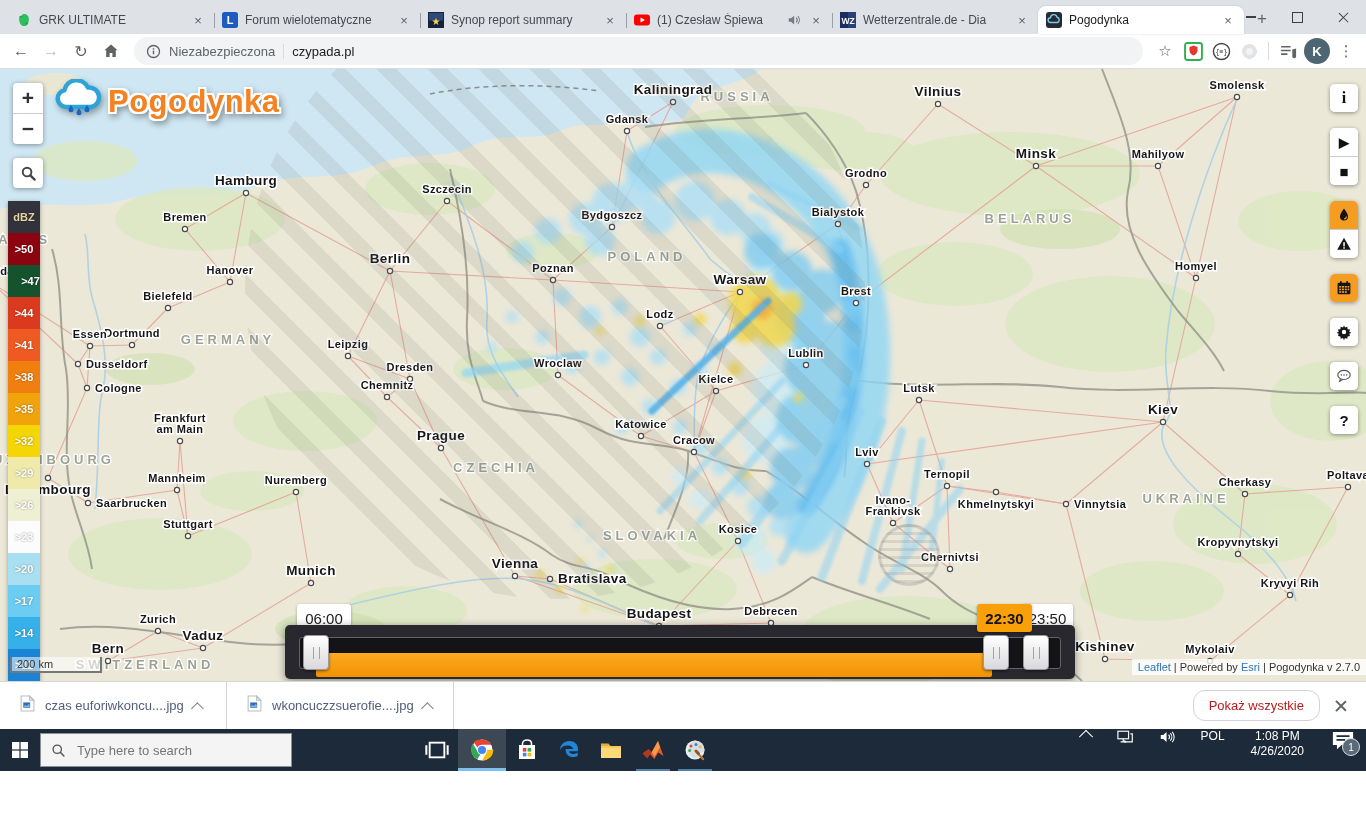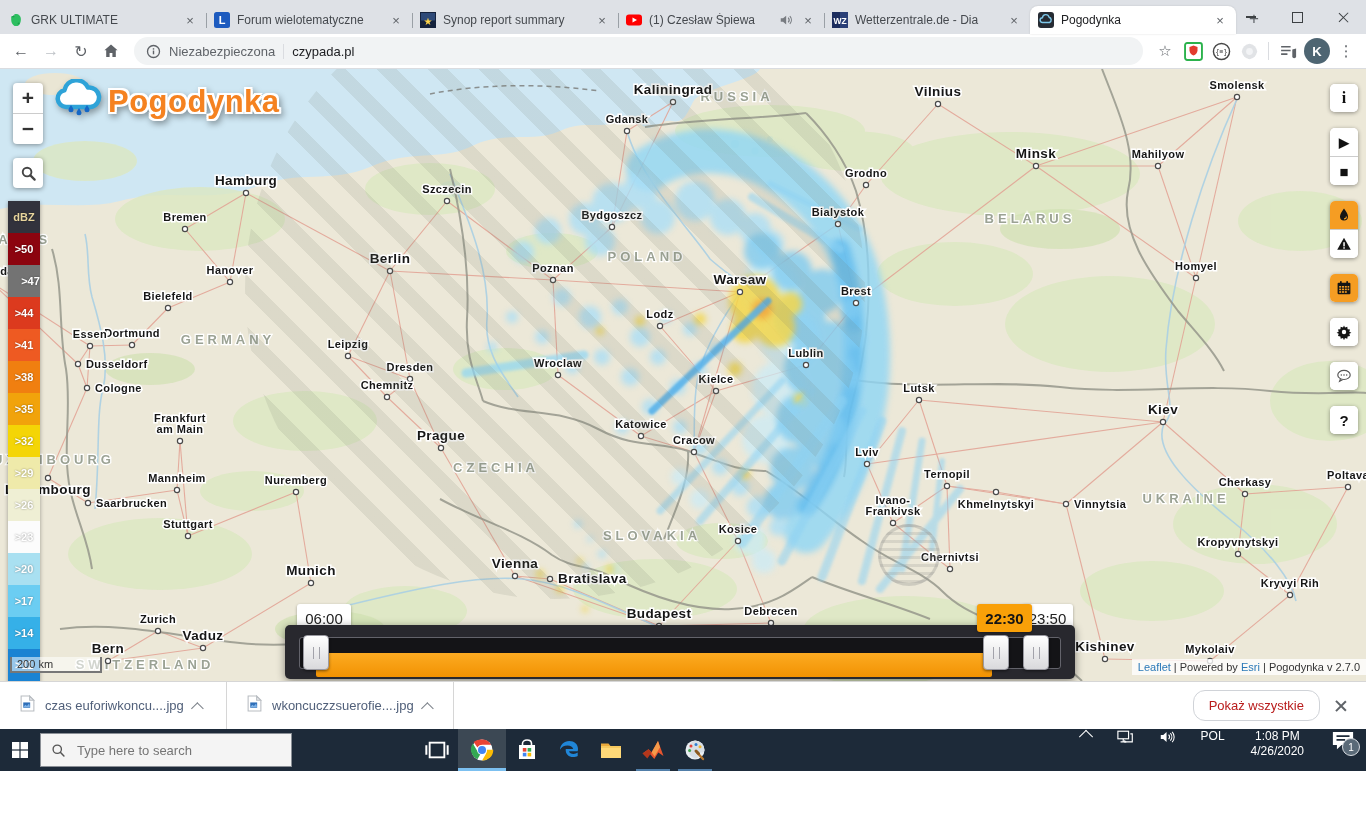--- a/index.html
+++ b/index.html
@@ -1,21 +1,21 @@
 <!DOCTYPE html>
 <html><head>
 <meta charset="utf-8">
 <style>
   html,body{margin:0;padding:0;background:#fff}
   body{width:1366px;height:819px;font-family:"Liberation Sans",sans-serif;overflow:hidden;position:relative}
   .screen{position:relative;width:1366px;height:819px;background:#fff}
 
   
   .tabstrip{height:34px;background:#dee1e6;display:flex;align-items:flex-end;position:relative}
-  #tabs{display:flex;align-items:flex-end;height:34px;}
+  #tabs{display:flex;align-items:flex-end;height:34px;padding-left:8px}
   .tab{width:190px;height:28px;display:flex;align-items:center;gap:7px;padding:0 8px;font-size:12px;color:#45494e;position:relative;border-radius:8px 8px 0 0;cursor:default}
   .tab:not(.active):not(:first-child)::before{content:"";position:absolute;left:0;top:7px;height:15px;width:1px;background:#9aa0a6}
   .tab.active{background:#fff;color:#202124;box-shadow:0 0 2px rgba(0,0,0,.15)}
   .tab .fav{width:16px;height:16px;flex:0 0 16px}
   .tab .fav svg{width:16px;height:16px;display:block}
   .tab .lbl{flex:1;white-space:nowrap;overflow:hidden;text-overflow:ellipsis}
   .tab .aud{width:14px;height:14px;flex:0 0 14px;opacity:.8}
   .tab .tclose{width:16px;height:16px;border-radius:50%;display:flex;align-items:center;justify-content:center;color:#5f6368;font-size:13px}
   .newtab{width:28px;height:28px;margin:0 0 1px 4px;display:flex;align-items:center;justify-content:center;font-size:17px;color:#5f6368;border-radius:50%}
   .wincontrols{position:absolute;right:0;top:0;height:34px;display:flex}
@@ -825,21 +825,21 @@
     <div class="searchbtn">
       <svg viewBox="0 0 18 18">
           <circle cx="7.5" cy="7.5" r="4.6" fill="none" stroke="#444" stroke-width="2"></circle>
           <path d="M11 11l4.5 4.5" stroke="#444" stroke-width="2.4" stroke-linecap="round"></path>
         </svg>
     </div>
 
     <div class="legend" id="legend">
         <div class="lrow hdr" style="background: rgb(50, 50, 60);">dBZ</div>
         <div class="lrow" style="background: rgb(140, 4, 15);">&gt;50</div>
-        <div class="lrow" style="background: #737373; padding-left: 13px;">&gt;47</div>
+        <div class="lrow" style="background: #14532d; padding-left: 13px;">&gt;47</div>
         <div class="lrow" style="background: rgb(220, 58, 30);">&gt;44</div>
         <div class="lrow" style="background: rgb(238, 90, 34);">&gt;41</div>
         <div class="lrow" style="background: rgb(240, 127, 16);">&gt;38</div>
         <div class="lrow" style="background: rgb(241, 163, 11);">&gt;35</div>
         <div class="lrow" style="background: rgb(244, 213, 6);">&gt;32</div>
         <div class="lrow" style="background: rgb(239, 234, 170);">&gt;29</div>
         <div class="lrow" style="background: rgb(239, 239, 212);">&gt;26</div>
         <div class="lrow" style="background: rgb(252, 252, 252);">&gt;23</div>
         <div class="lrow" style="background: rgb(169, 224, 241);">&gt;20</div>
         <div class="lrow" style="background: rgb(107, 205, 242);">&gt;17</div>

